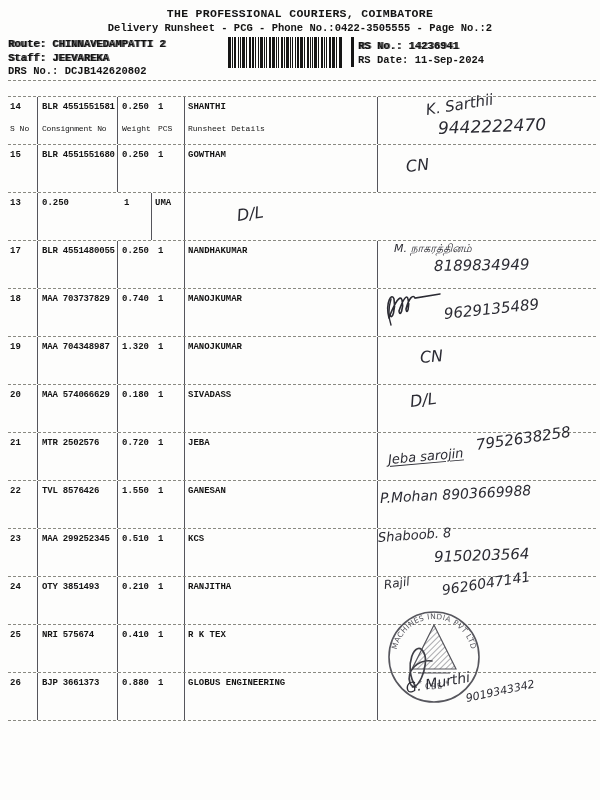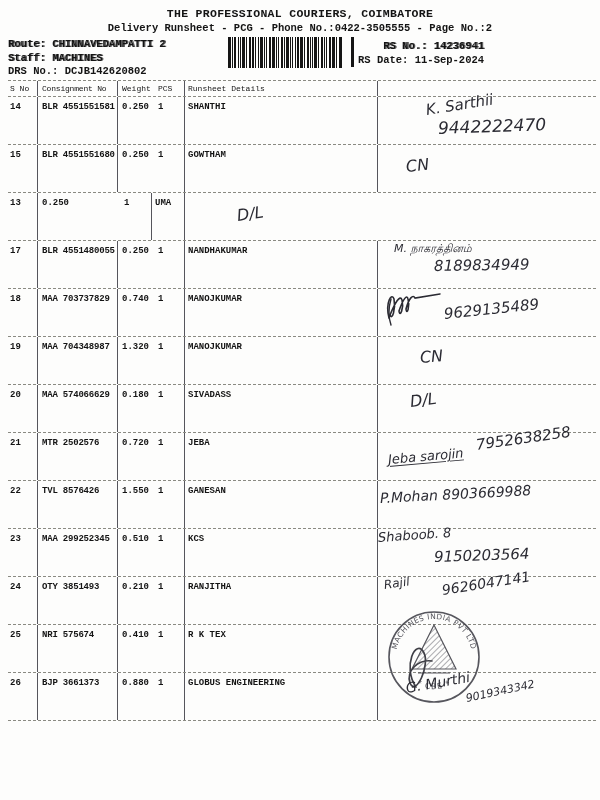--- a/index.html
+++ b/index.html
@@ -5,31 +5,31 @@
   html,body{margin:0;padding:0;background:#e8e8e8;}
   .page{position:relative;width:600px;height:800px;background:#fdfdfc;
         font-family:"Liberation Mono",monospace;color:#141414;overflow:hidden;margin:0 auto;}
 
   .title{position:absolute;top:7px;left:0;width:100%;text-align:center;
          font-weight:bold;font-size:11.5px;letter-spacing:.3px;}
   .subtitle{position:absolute;top:22px;left:0;width:100%;text-align:center;
             font-weight:bold;font-size:10.5px;}
 
   .meta-left{position:absolute;left:8px;top:38px;font-size:10.5px;font-weight:bold;line-height:13.5px;}
-  .meta-right{position:absolute;left:358px;top:40px;font-size:10.5px;font-weight:bold;line-height:13.5px;text-align:right;}
+  .meta-right{position:absolute;left:358px;top:40px;font-size:10.5px;font-weight:bold;line-height:13.5px;}
   .dbl{text-shadow:1.2px 0 0 rgba(10,10,10,.65);}
 
   .barcode{position:absolute;left:228px;top:37px;width:112px;height:31px;}
   .barcode .bar{position:absolute;top:0;height:100%;background:#151515;}
   .barcode-tail{position:absolute;left:351px;top:37px;width:3px;height:30px;background:#151515;}
 
   .table{position:absolute;left:8px;top:80px;width:588px;}
   .thead,.row{display:grid;grid-template-columns:30px 80px 34px 33px 193px 218px;}
   .thead{height:15px;border-top:1px dashed #8a8a82;border-bottom:1px dashed #8a8a82;font-size:8px;font-weight:normal;}
-  .thead .c{padding-top:3px;}
+  .thead .c{padding-top:3px;margin-top:40px;}
   .row{height:47px;border-bottom:1px dashed #8a8a82;font-size:9px;font-weight:bold;}
   .row .c{padding-top:5px;}
   .c{box-sizing:border-box;overflow:visible;}
   .bR{border-right:1px solid #55555c;}
   .c-sno{padding-left:2px;}
   .c-cons{padding-left:4px;letter-spacing:-.2px;}
   .c-wt{padding-left:4px;}
   .c-pcs{padding-left:6px;}
   .c-name{padding-left:3px;}
 
@@ -63,21 +63,21 @@
 </head>
 <body>
 
 <div class="page">
 
   <div class="title">THE PROFESSIONAL COURIERS, COIMBATORE</div>
   <div class="subtitle">Delivery Runsheet - PCG - Phone No.:0422-3505555 - Page No.:2</div>
 
   <div class="meta-left">
     <div class="dbl"><span>Route:</span> <span>CHINNAVEDAMPATTI 2</span></div>
-    <div class="dbl"><span>Staff:</span> <span>MACHINES</span></div>
+    <div class="dbl"><span>Staff:</span> <span>JEEVAREKA</span></div>
     <div><span>DRS No.:</span> <span>DCJB142620802</span></div>
   </div>
 
   <div class="barcode">
       <div class="bar" style="left: 0px; width: 3px;"></div>
       <div class="bar" style="left: 4px; width: 1px;"></div>
       <div class="bar" style="left: 6px; width: 2px;"></div>
       <div class="bar" style="left: 10px; width: 1px;"></div>
       <div class="bar" style="left: 12px; width: 1px;"></div>
       <div class="bar" style="left: 14px; width: 3px;"></div>

